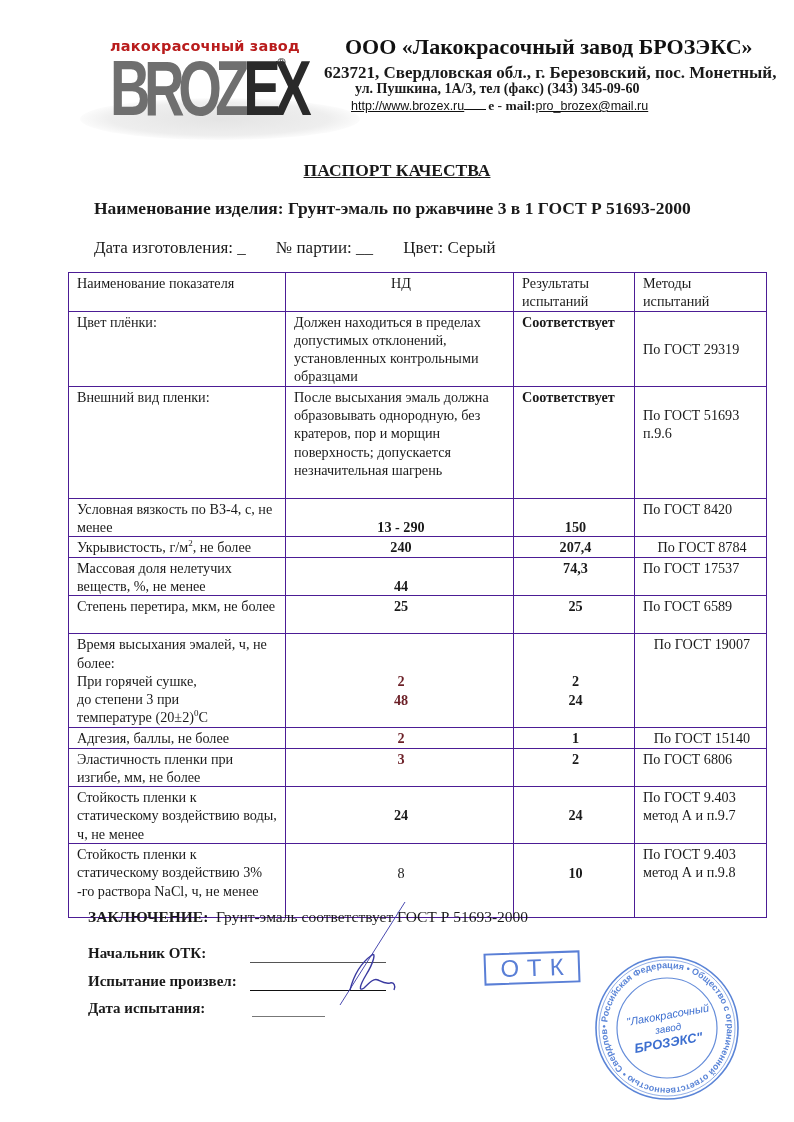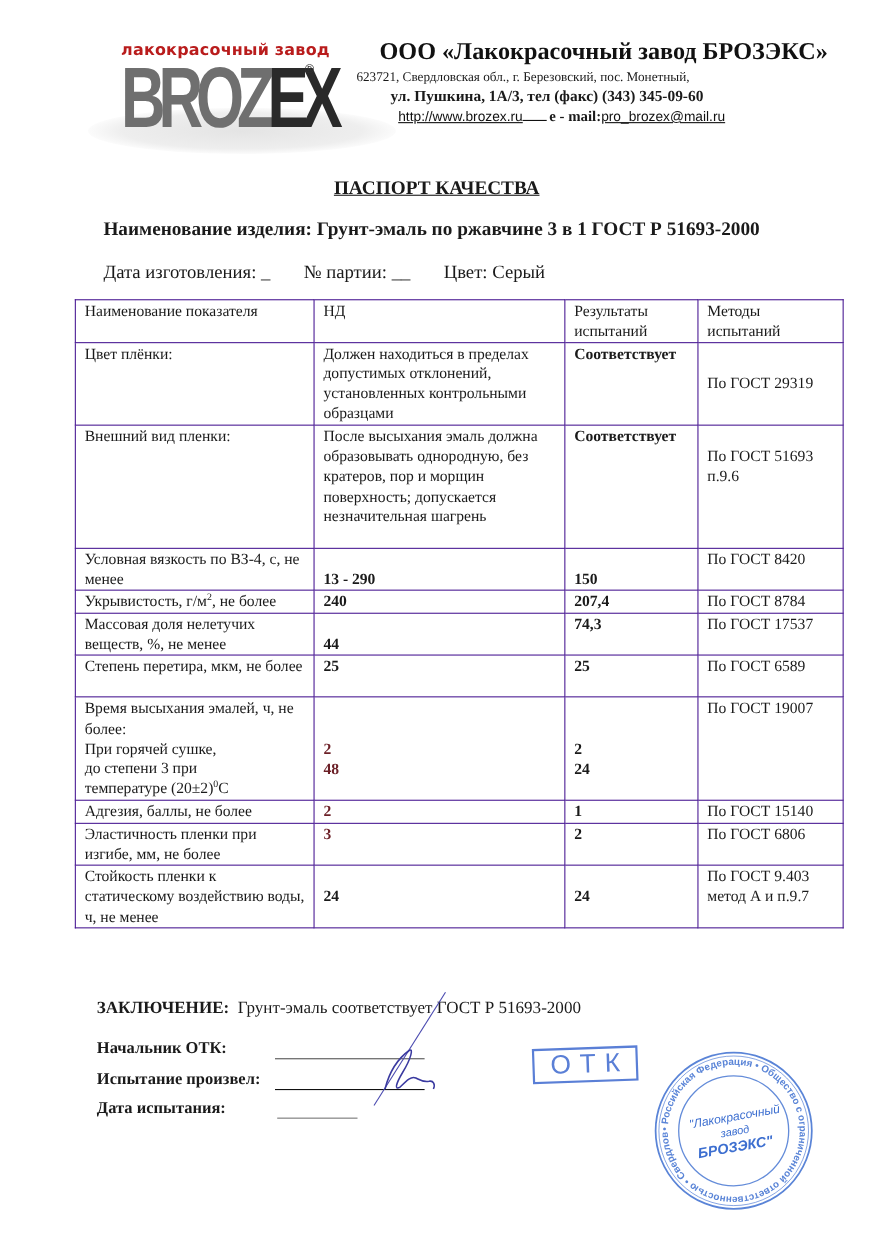--- a/index.html
+++ b/index.html
@@ -13,41 +13,41 @@
   .logo-ellipse { left:80px; top:98px; width:280px; height:42px; border-radius:50%;
                   background:radial-gradient(ellipse at center, #e4e4e4 0%, #eeeeee 55%, #ffffff 75%); }
   .logo-word { left:110px; top:48px; height:80px; font-family:"Liberation Sans", sans-serif; font-weight:bold;
                font-size:78px; line-height:80px; letter-spacing:-9px; transform:scaleX(0.72); transform-origin:left top; }
   .logo-word .g { color:#6f6f6f; }
   .logo-word .d { color:#2a2a2a; }
   .logo-reg { left:276px; top:56px; font-size:11px; font-family:"DejaVu Sans", sans-serif; color:#333; }
 
   
   .company { left:345px; top:34px; font-size:22px; font-weight:bold; color:#111; white-space:nowrap; }
-  .addr1 { left:324px; top:63px; font-size:12px; font-weight:normal; white-space:nowrap; }
+  .addr1 { left:324px; top:63px; font-size:17px; font-weight:bold; white-space:nowrap; }
   .addr2 { left:355px; top:81px; font-size:14px; font-weight:bold; white-space:nowrap; }
-  .contacts { left:362px; top:98px; font-size:13.5px; white-space:nowrap; }
+  .contacts { left:351px; top:98px; font-size:13.5px; white-space:nowrap; }
   .contacts a { color:#111; text-decoration:underline; font-family:"Liberation Sans", sans-serif; font-size:12.5px; }
   .contacts .lbl { font-family:"Liberation Serif", serif; font-weight:bold; font-size:13.5px; }
   .contacts .gap { display:inline-block; width:22px; border-bottom:1px solid #111; margin-right:2px; }
 
   
   .doc-title { left:0; width:794px; top:160px; text-align:center; font-size:17.5px; font-weight:bold;
                text-decoration:underline; }
   .product { left:94px; top:198px; font-size:17.5px; font-weight:bold; white-space:nowrap; }
   .meta { left:94px; top:238px; font-size:17px; white-space:nowrap; }
   .meta span { margin-right:26px;margin-top:42px; }
 
   
   table.qt { position:absolute; left:68px; top:272px; border-collapse:collapse; table-layout:fixed;
              width:698px; font-size:14.2px; line-height:18.3px; }
   table.qt td { border:1px solid #4c1d95; vertical-align:top; padding:1px 5px 0 8px; }
   table.qt col.c1 { width:217px; } table.qt col.c2 { width:228px; }
   table.qt col.c3 { width:121px; } table.qt col.c4 { width:132px; }
-  .ctr { text-align:left; }
+  .ctr { text-align:center; }
   .b { font-weight:bold; }
   .red { color:#6b1f26; }
   .bottom { vertical-align:bottom !important; }
   .mid { vertical-align:middle !important; }
   sup { font-size:9px; line-height:0; }
 
   
   .conclusion { left:88px; top:908px; font-size:15.5px; white-space:nowrap; }
   .conclusion b { font-weight:bold; }
   .sig-label { left:88px; font-size:15px; font-weight:bold; white-space:nowrap; }
@@ -159,20 +159,26 @@
     <td class="ctr b red">3</td>
     <td class="ctr b">2</td>
     <td>По ГОСТ 6806</td>
   </tr>
   <tr style="height:56px">
     <td>Стойкость пленки к статическому воздействию воды, ч, не менее</td>
     <td class="ctr b mid">24</td>
     <td class="ctr b mid">24</td>
     <td>По ГОСТ 9.403 метод А и п.9.7</td>
   </tr>
+  <tr style="height:74px">
+    <td>Стойкость пленки к статическому воздействию 3% -го раствора NaCl, ч, не менее</td>
+    <td class="ctr" style="padding-top:20px">8</td>
+    <td class="ctr b" style="padding-top:20px">10</td>
+    <td>По ГОСТ 9.403 метод А и п.9.8</td>
+  </tr>
 </tbody>
   </table>
 
 <div class="abs conclusion"><b>ЗАКЛЮЧЕНИЕ:</b>&nbsp; <span>Грунт-эмаль  соответствует ГОСТ Р 51693-2000</span></div>
 
 <div class="abs sig-label" style="top:945px">Начальник ОТК:</div>
 <div class="abs sig-line" style="left:250px; top:962px; width:136px; border-top-color:#555"></div>
 <div class="abs sig-label" style="top:973px">Испытание произвел:</div>
 <div class="abs sig-line" style="left:250px; top:990px; width:136px; border-top-color:#111"></div>
 <div class="abs sig-label" style="top:1000px">Дата испытания:</div>

